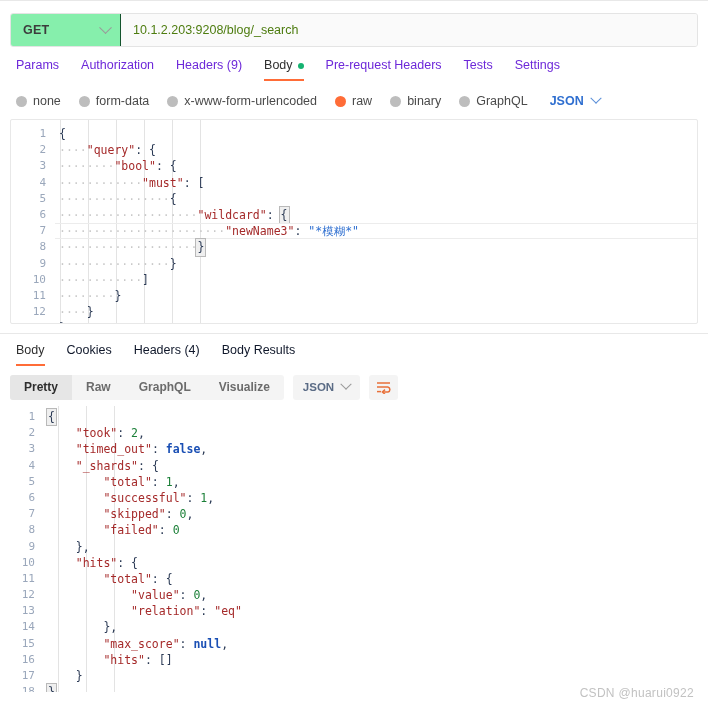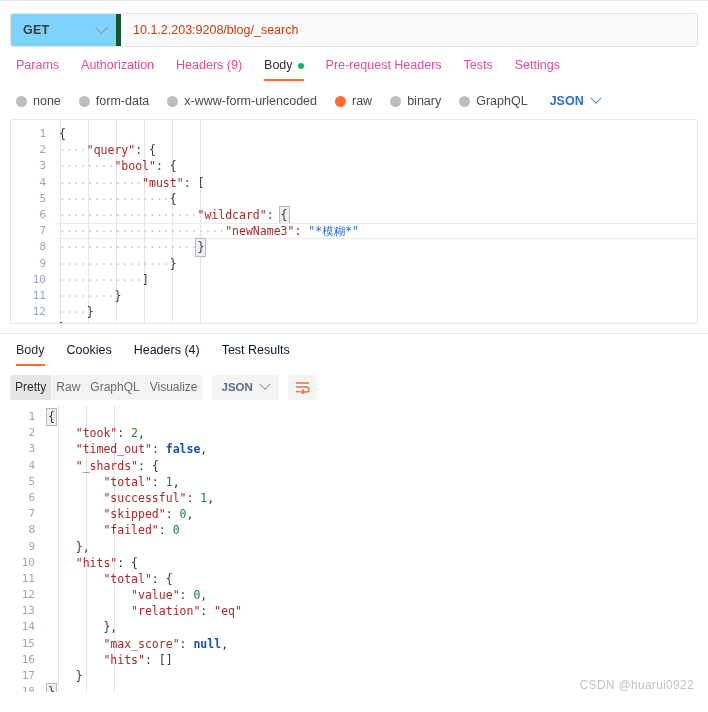--- a/index.html
+++ b/index.html
@@ -29,22 +29,22 @@
     border-radius: 3px;
     background: #fafafa;
     overflow: hidden;
   }
   .method-select {
     width: 110px;
     display: flex;
     align-items: center;
     justify-content: space-between;
     padding: 0 10px 0 12px;
-    background: #7dd3fc;
-    border-right: 5px solid #14532d;
+    background: #86efac;
+    border-right: 1px solid #14532d;
     cursor: pointer;
   }
   .method-label {
     font-size: 12.5px;
     color: #3c3c3c;
     font-weight: 600;
     letter-spacing: .2px;
   }
   .caret {
     width: 9px; height: 9px;
@@ -52,36 +52,36 @@
     border-bottom: 1.3px solid #9a9a9a;
     transform: rotate(45deg) translate(-2px,-2px);
   }
   .url-input {
     flex: 1;
     display: flex;
     align-items: center;
     padding-left: 12px;
     background: #fafafa;
     font-size: 12.5px;
-    color: #c2410c;
+    color: #4d7c0f;
     cursor: text;
   }
 
   
   .req-tabs {
     display: flex;
     align-items: flex-end;
     gap: 22px;
     padding: 14px 16px 0 16px;
     height: 34px;
   }
   .req-tab {
     position: relative;
     font-size: 12.5px;
-    color: #ec4899;
+    color: #6d28d9;
     padding-bottom: 9px;
     cursor: pointer;
     white-space: nowrap;
   }
   .req-tab.active { color: #2e2e2e; }
   .req-tab.active::after {
     content: "";
     position: absolute;
     left: 0; right: 0; bottom: 0;
     height: 2px;
@@ -255,28 +255,29 @@
   }
   .seg {
     display: flex;
     align-items: center;
     background: #f4f4f4;
     border-radius: 3px;
     overflow: hidden;
     height: 25px;
   }
   .seg-btn {
-    padding: 0 5px;
+    padding: 0 14px;
     height: 25px;
     display: flex;
     align-items: center;
     font-size: 12px;
     color: #6b6b6b;
     cursor: pointer;
     white-space: nowrap;
+    font-weight: bold;
   }
   .seg-btn.active {
     background: #e6e6e6;
     color: #2e2e2e;
   }
   .fmt-select {
     display: flex;
     align-items: center;
     gap: 8px;
     height: 25px;
@@ -311,21 +312,21 @@
     margin: 6px 0 0 0;
     height: 286px;
     overflow: hidden;
   }
   .resp-code { padding-top: 3px; }
 
   
   .watermark {
     position: absolute;
     right: 14px;
-    bottom: 20px;
+    bottom: 12px;
     font-size: 12px;
     color: #c2c2c2;
     letter-spacing: .3px;
     font-family: "Liberation Sans", sans-serif;
   }
 </style>
 </head>
 <body>
 
 <div class="app">
@@ -392,21 +393,21 @@
     </div>
     <div class="code req-body-inner" id="req-code"><div class="code-line"><div class="gutter">1</div><div class="linetext"><span class="p">{</span></div></div><div class="code-line"><div class="gutter">2</div><div class="linetext"><span class="dots">····</span><span class="k">"query"</span><span class="p">:</span><span class="dots"> </span><span class="p">{</span></div></div><div class="code-line"><div class="gutter">3</div><div class="linetext"><span class="dots">········</span><span class="k">"bool"</span><span class="p">:</span><span class="dots"> </span><span class="p">{</span></div></div><div class="code-line"><div class="gutter">4</div><div class="linetext"><span class="dots">············</span><span class="k">"must"</span><span class="p">:</span><span class="dots"> </span><span class="p">[</span></div></div><div class="code-line"><div class="gutter">5</div><div class="linetext"><span class="dots">················</span><span class="p">{</span></div></div><div class="code-line"><div class="gutter">6</div><div class="linetext"><span class="dots">····················</span><span class="k">"wildcard"</span><span class="p">:</span><span class="dots"> </span><span class="p cursor-box">{</span></div></div><div class="code-line"><div class="gutter">7</div><div class="linetext"><div class="hl-line"></div><span class="dots">························</span><span class="k">"newName3"</span><span class="p">:</span><span class="dots"> </span><span class="strb">"*模糊*"</span></div></div><div class="code-line"><div class="gutter">8</div><div class="linetext"><span class="dots">····················</span><span class="p cursor-box">}</span></div></div><div class="code-line"><div class="gutter">9</div><div class="linetext"><span class="dots">················</span><span class="p">}</span></div></div><div class="code-line"><div class="gutter">10</div><div class="linetext"><span class="dots">············</span><span class="p">]</span></div></div><div class="code-line"><div class="gutter">11</div><div class="linetext"><span class="dots">········</span><span class="p">}</span></div></div><div class="code-line"><div class="gutter">12</div><div class="linetext"><span class="dots">····</span><span class="p">}</span></div></div><div class="code-line"><div class="gutter">13</div><div class="linetext"><span class="p">}</span></div></div></div>
   </div>
 
   <div class="resp-divider"></div>
 
   <div class="resp-tabs">
     <div class="resp-tab active"><span>Body</span></div>
     <div class="resp-tab"><span>Cookies</span></div>
     <div class="resp-tab"><span>Headers (4)</span></div>
-    <div class="resp-tab"><span>Test Results</span></div>
+    <div class="resp-tab"><span>Body Results</span></div>
   </div>
 
   <div class="format-row">
     <div class="seg">
       <div class="seg-btn active">
           <span>Pretty</span>
         </div>
       <div class="seg-btn">
           <span>Raw</span>
         </div>

